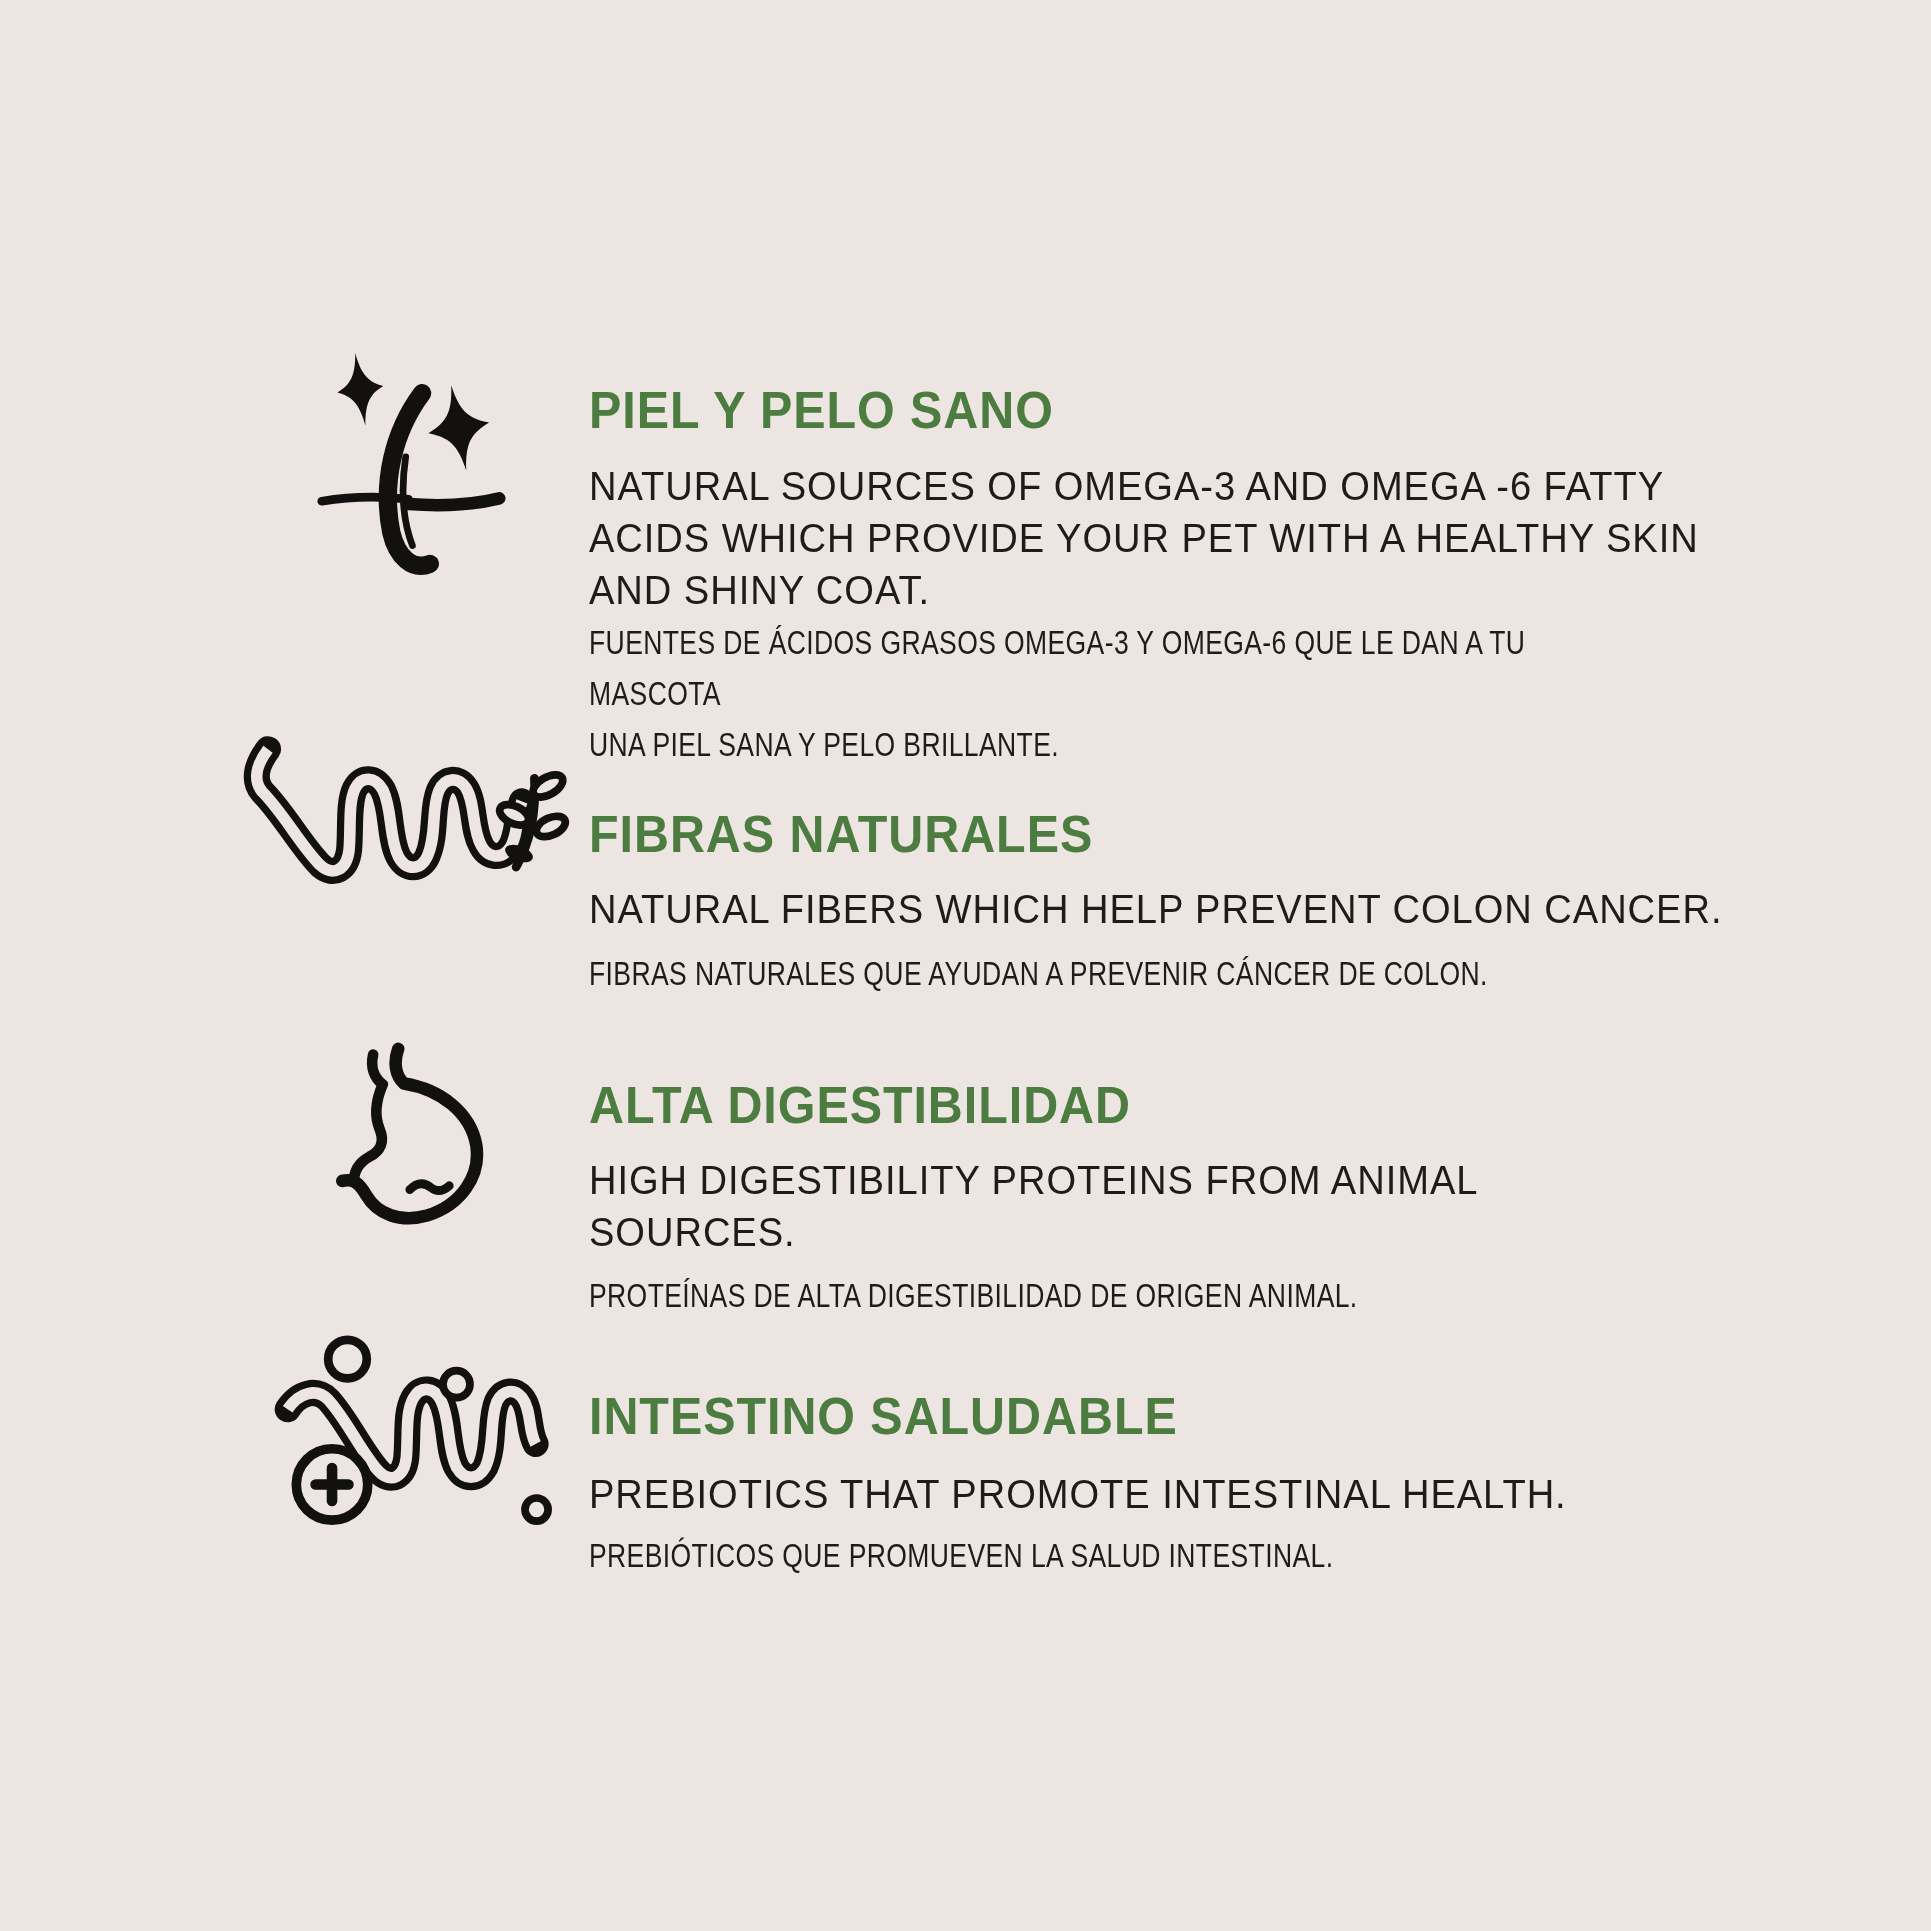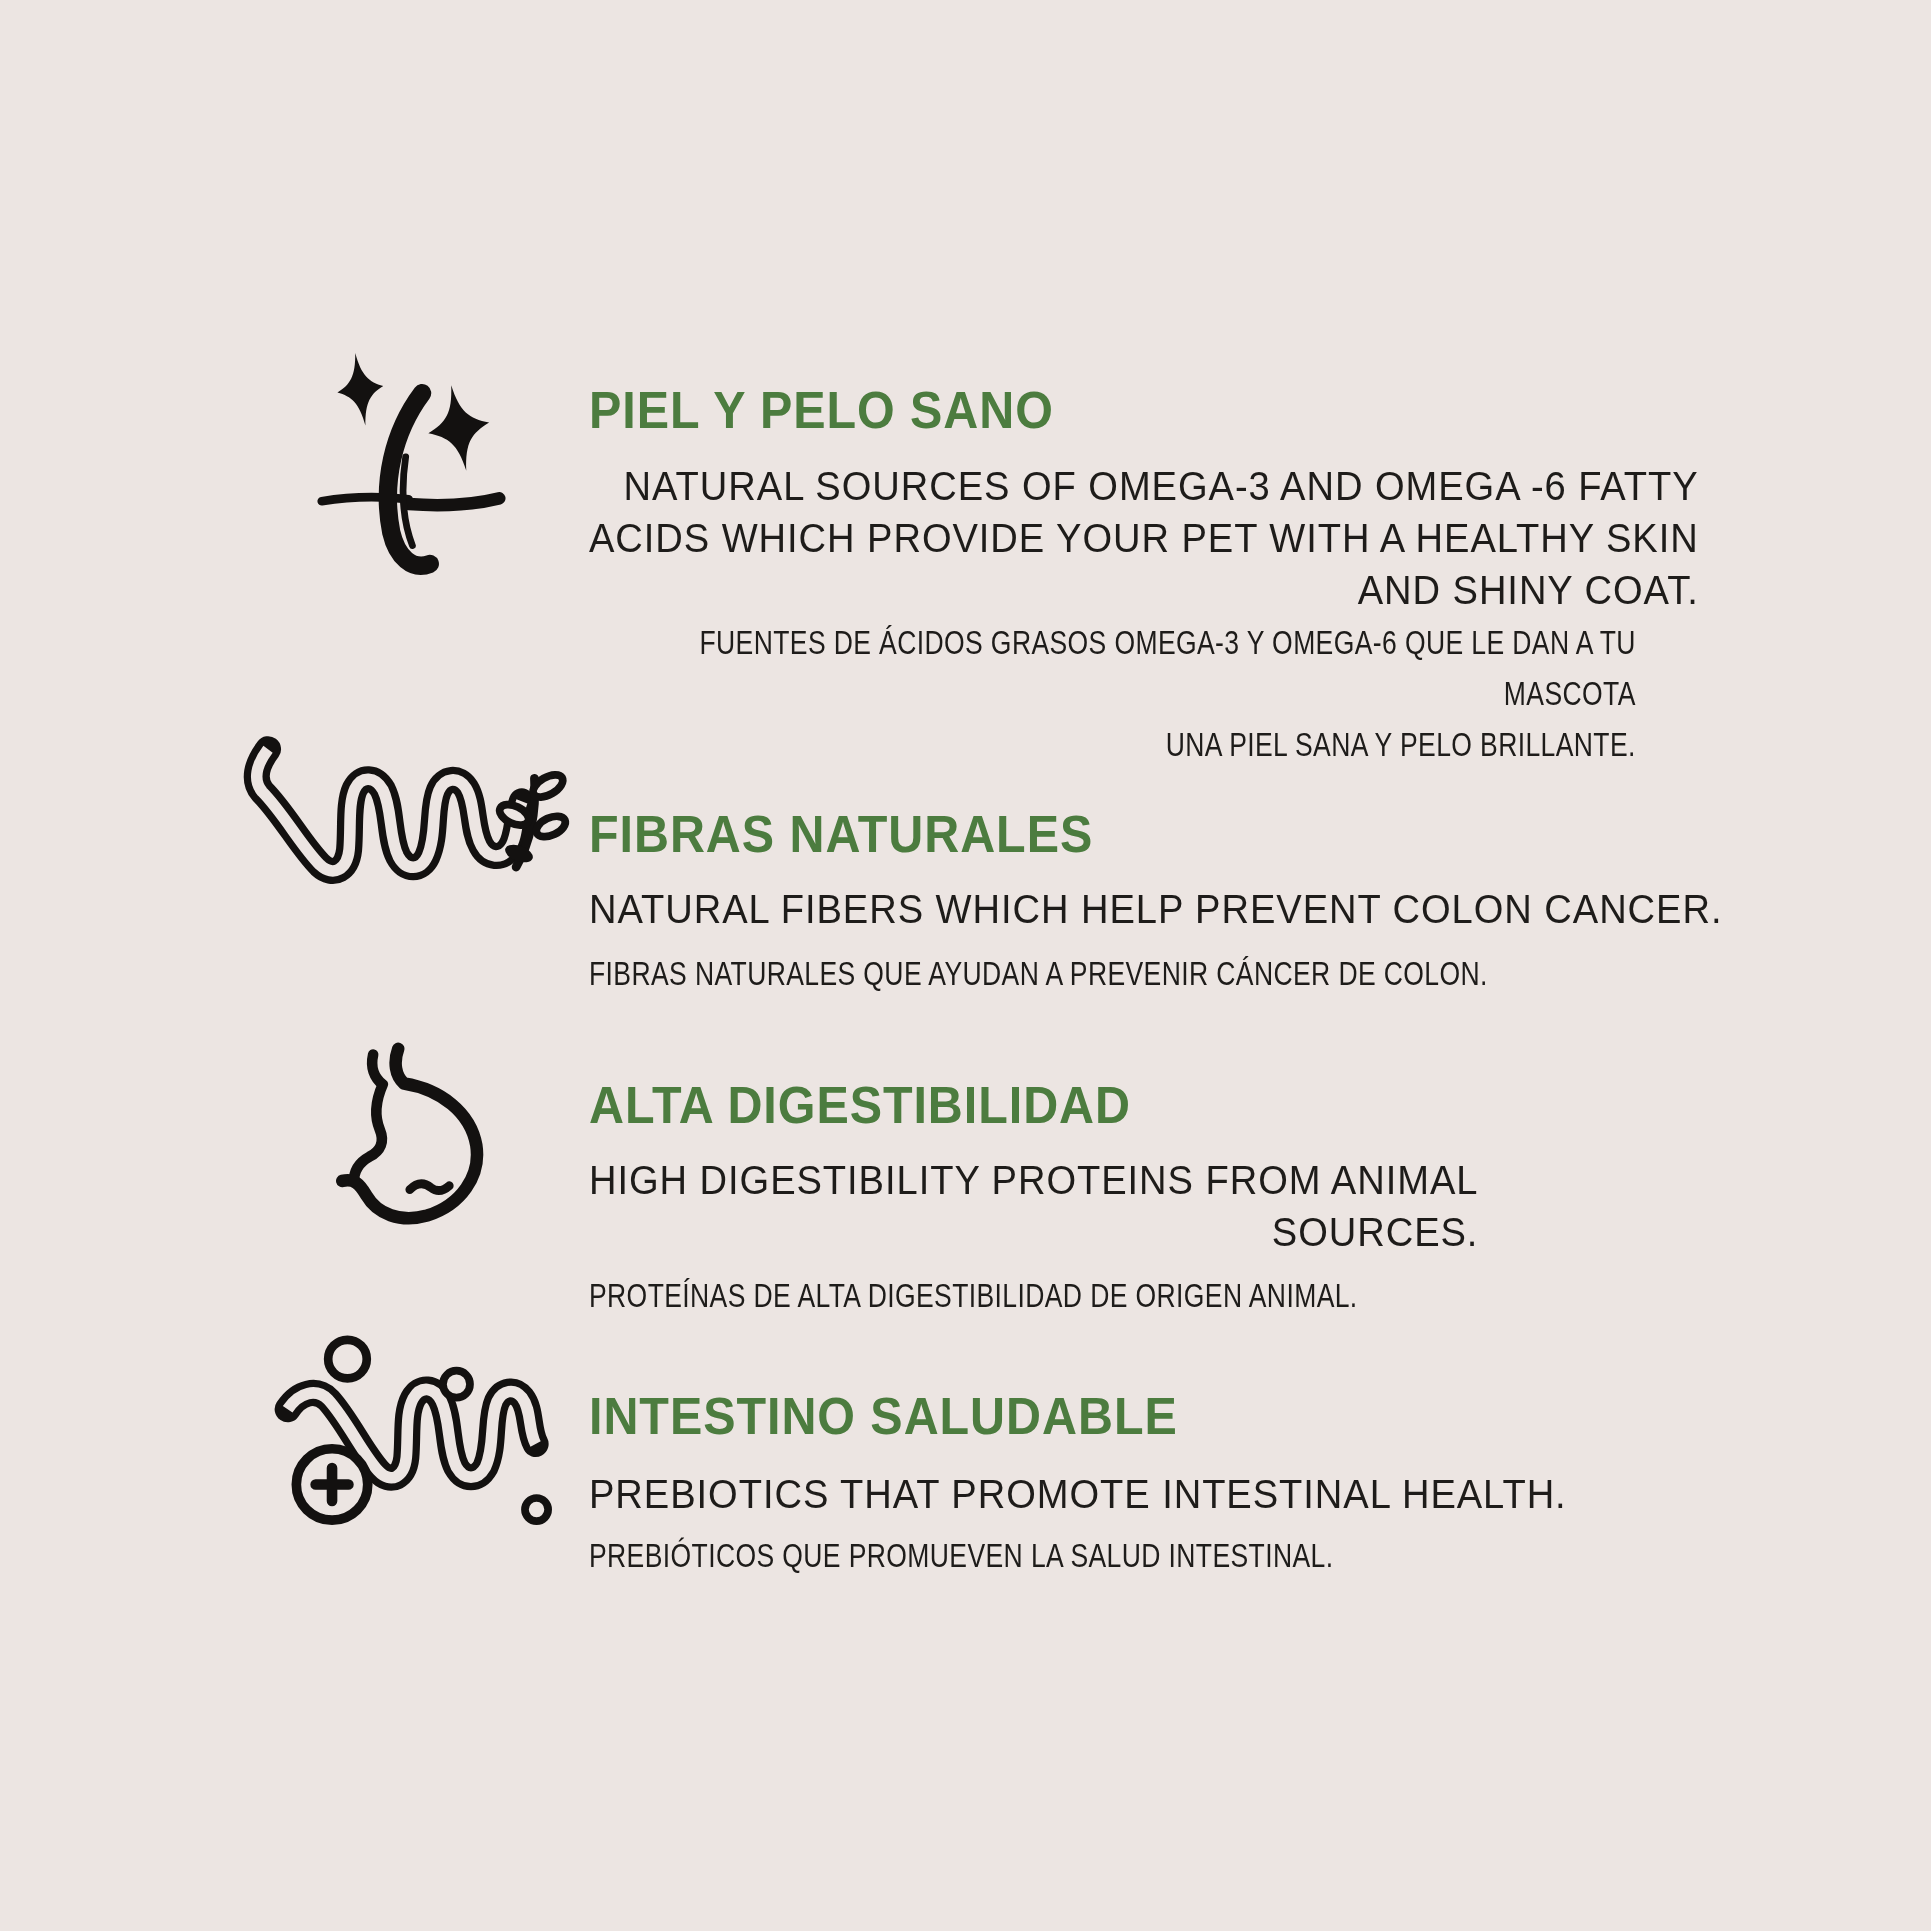--- a/index.html
+++ b/index.html
@@ -7,21 +7,20 @@
     --green:#4C7C3F;
     --ink:#1E1C1A;
   }
   html,body{margin:0;padding:0;background:var(--bg);}
   .canvas{
     position:relative;
     width:1931px;height:1931px;
     background:var(--bg);
     font-family:"Liberation Sans", sans-serif;
     overflow:hidden;
-    text-align:right;
   }
   .abs{position:absolute;}
   .title{
     color:var(--green);
     font-size:51px;
     font-weight:700;
     letter-spacing:1px;
     line-height:51px;
     white-space:pre;
     transform:scaleX(0.95);

